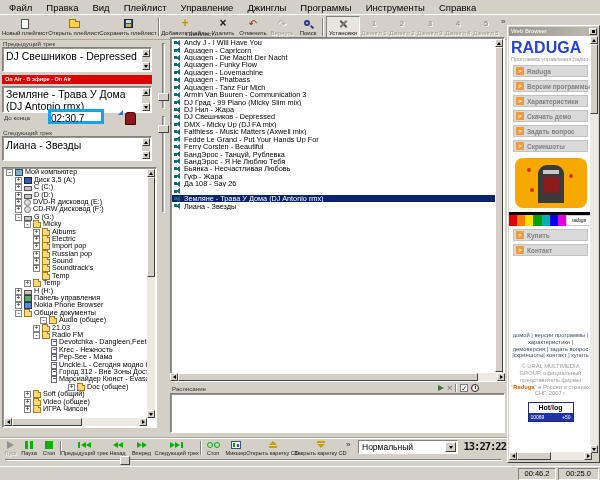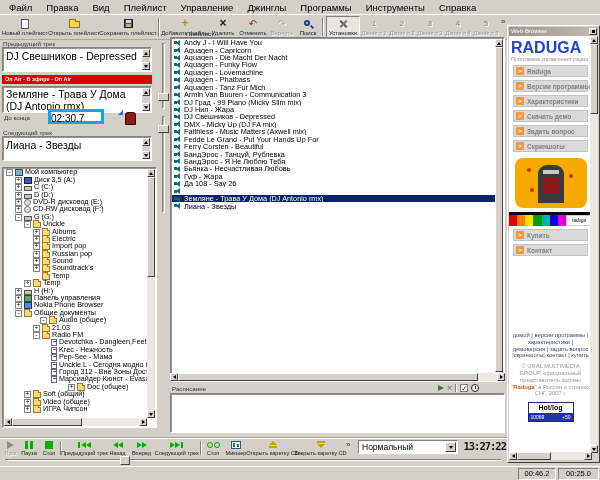--- a/index.html
+++ b/index.html
@@ -376,21 +376,21 @@
           <span class="tlabel">CD-RW дисковод (F:)</span>
         </div>
         <div class="trow" style="padding-left: 11px;">
           <span class="exp">-</span>
           <span class="ticon ti-drive"></span>
           <span class="tlabel">G (G:)</span>
         </div>
         <div class="trow" style="padding-left: 20px;">
           <span class="exp">-</span>
           <span class="ticon ti-folder"></span>
-          <span class="tlabel">Unckle</span>
+          <span class="tlabel">Micky</span>
         </div>
         <div class="trow" style="padding-left: 29px;">
           <span class="exp">+</span>
           <span class="ticon ti-folder"></span>
           <span class="tlabel">Albums</span>
         </div>
         <div class="trow" style="padding-left: 29px;">
           <span class="exp">+</span>
           <span class="ticon ti-folder"></span>
           <span class="tlabel">Electric</span>

